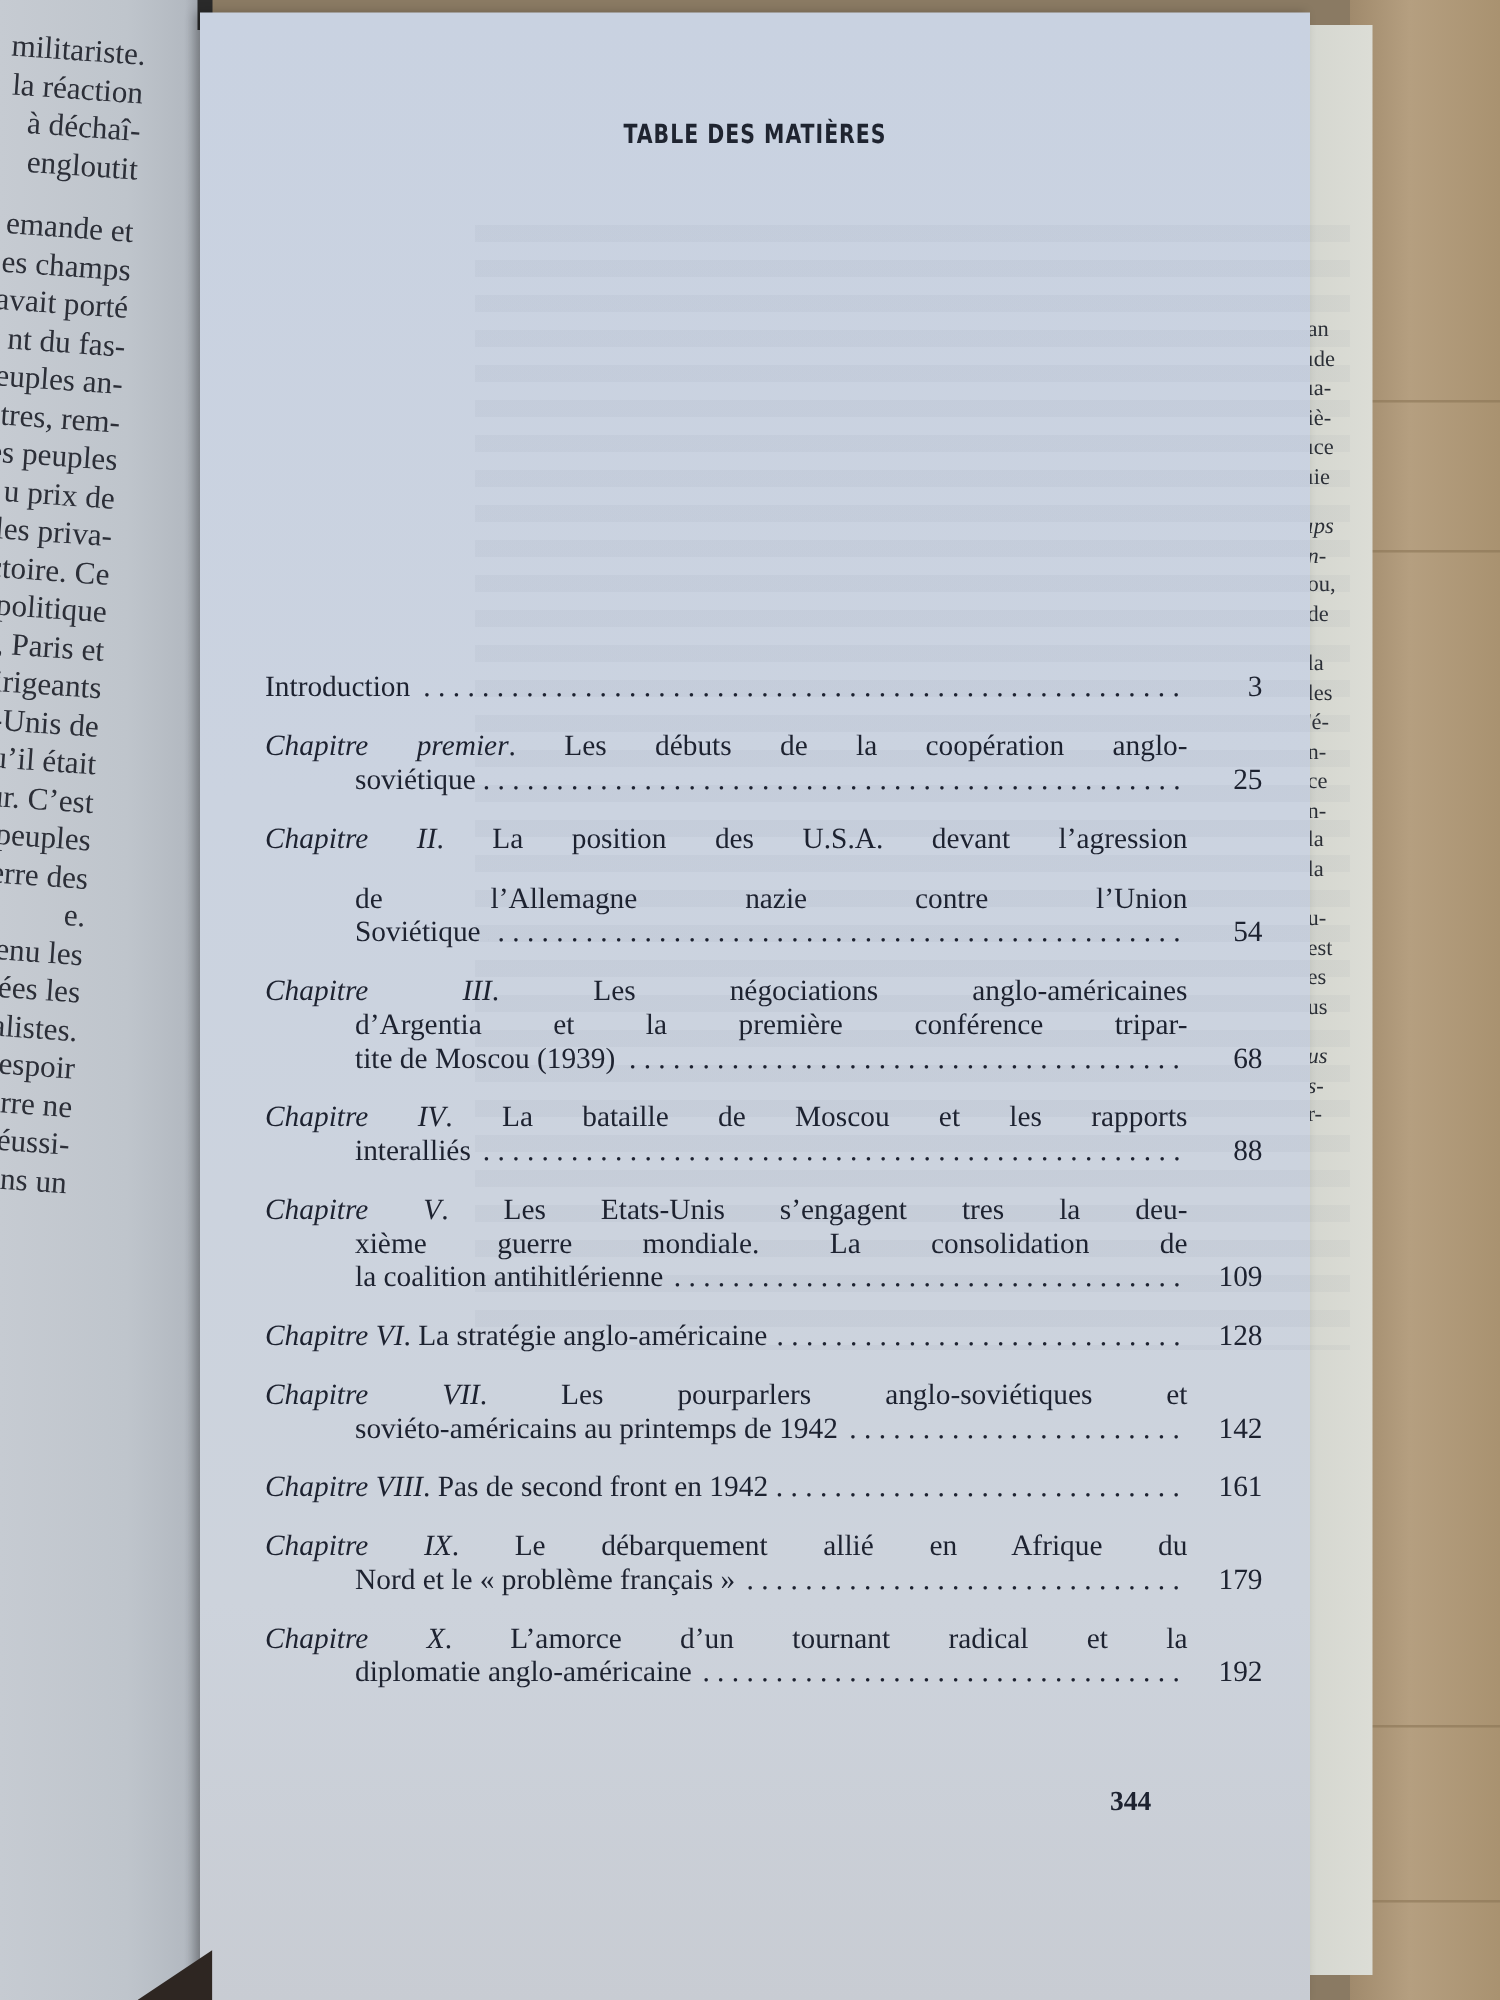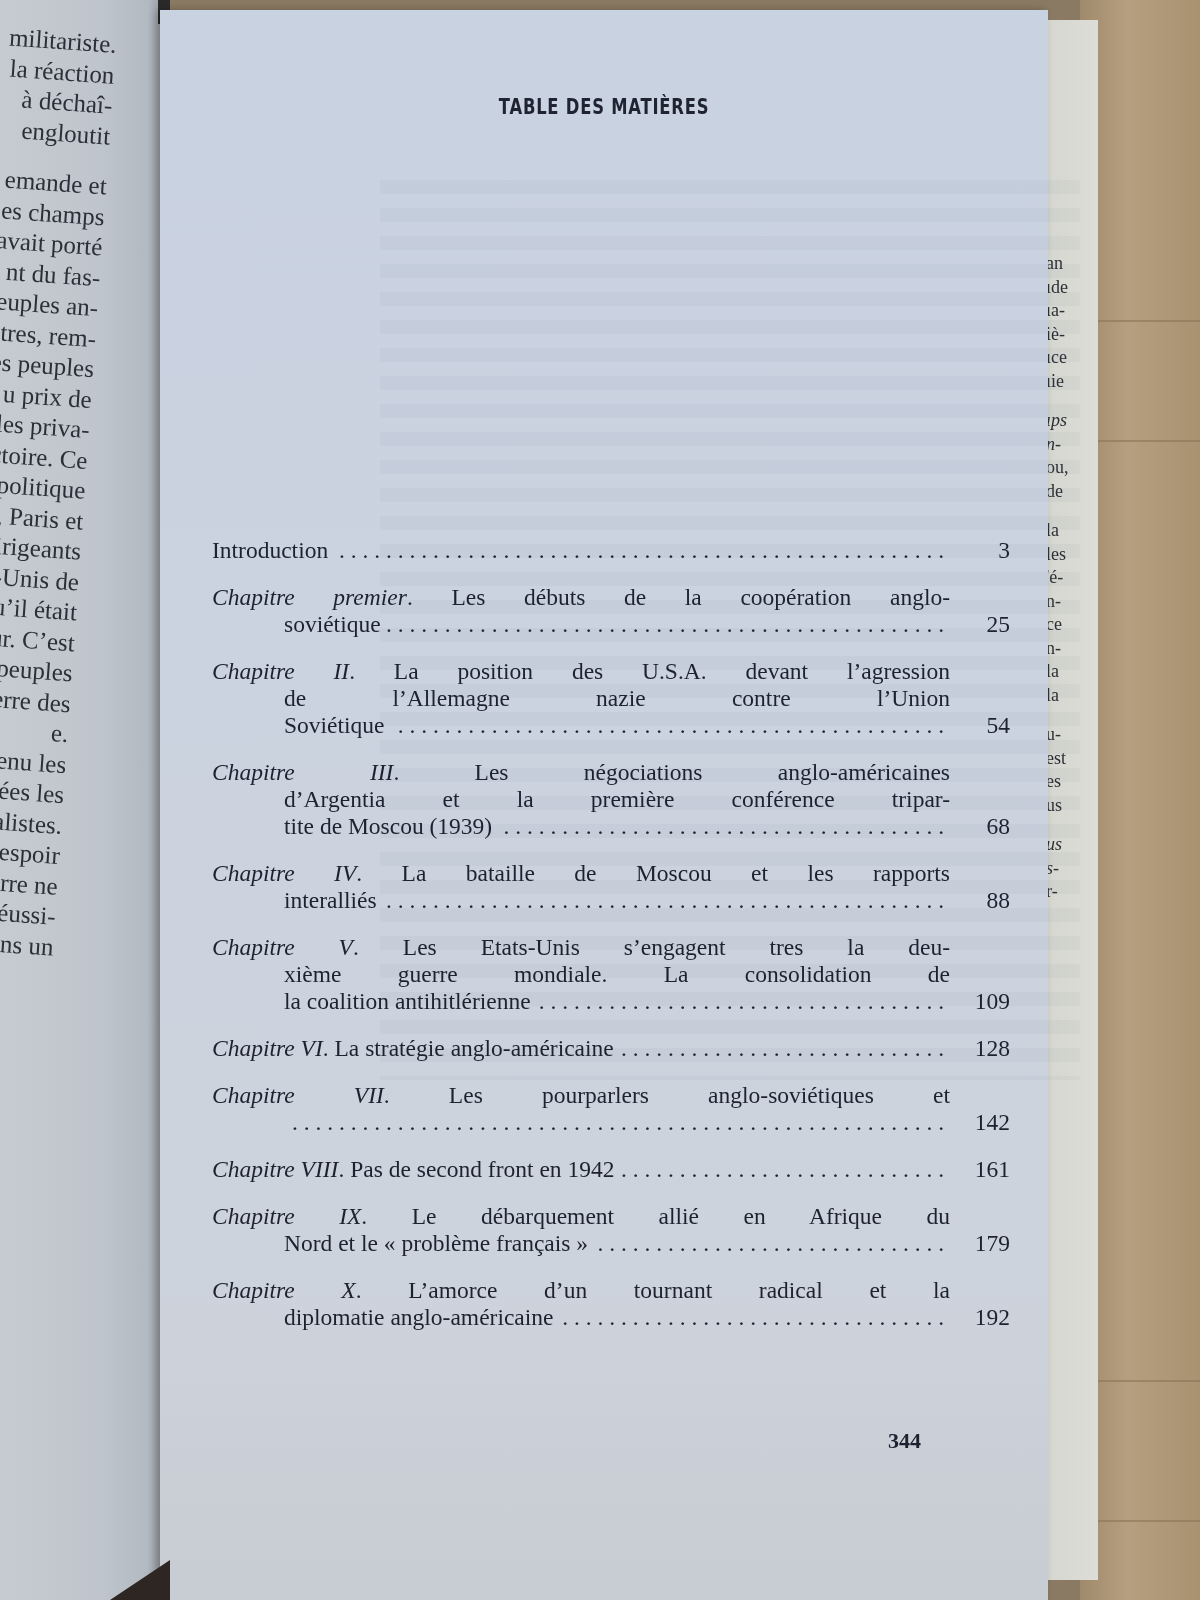--- a/index.html
+++ b/index.html
@@ -193,21 +193,21 @@
       <div class="entry">
         <span class="first"><span class="label">Chapitre premier</span><span>. Les débuts de la coopération anglo-</span></span>
         <div class="last">
           <span class="txt"><span>soviétique</span></span>
           <span class="dots" style="text-align: right; direction: rtl;"> . . . . . . . . . . . . . . . . . . . . . . . . . . . . . . . . . . . . . . . . . . . . . . . . . . . . . . . . . . . .</span>
         </div>
         <span class="pg">25</span>
       </div>
       <div class="entry">
         <span class="first"><span class="label">Chapitre II</span><span>. La position des U.S.A. devant l’agression</span></span>
-        <span class="line first" style="padding-left: 72px;">de l’Allemagne nazie contre l’Union</span>
+        <span class="line first" style="padding-left: 72px; margin-top: 21px;">de l’Allemagne nazie contre l’Union</span>
         <div class="last">
           <span class="txt"><span>Soviétique</span></span>
           <span class="dots" style="text-align: right; direction: rtl;"> . . . . . . . . . . . . . . . . . . . . . . . . . . . . . . . . . . . . . . . . . . . . . . . . . . . . . . . . . . . .</span>
         </div>
         <span class="pg">54</span>
       </div>
       <div class="entry">
         <span class="first"><span class="label">Chapitre III</span><span>. Les négociations anglo-américaines</span></span>
         <span class="line first" style="padding-left: 72px;">d’Argentia et la première conférence tripar-</span>
         <div class="last">
@@ -236,20 +236,21 @@
       <div class="entry single">
         <div class="last" style="padding-left: 0px;">
           <span class="txt"><span class="label">Chapitre VI</span><span>. La stratégie anglo-américaine</span></span>
           <span class="dots" style="text-align: right; direction: rtl;"> . . . . . . . . . . . . . . . . . . . . . . . . . . . . . . . . . . . . . . . . . . . . . . . . . . . . . . . . . . . .</span>
         </div>
         <span class="pg">128</span>
       </div>
       <div class="entry">
         <span class="first"><span class="label">Chapitre VII</span><span>. Les pourparlers anglo-soviétiques et</span></span>
         <div class="last">
+          <span class="txt"><span>soviéto-américains au printemps de 1942</span></span>
           <span class="dots" style="text-align: right; direction: rtl;"> . . . . . . . . . . . . . . . . . . . . . . . . . . . . . . . . . . . . . . . . . . . . . . . . . . . . . . . . . . . .</span>
         </div>
         <span class="pg">142</span>
       </div>
       <div class="entry single">
         <div class="last" style="padding-left: 0px;">
           <span class="txt"><span class="label">Chapitre VIII</span><span>. Pas de second front en 1942</span></span>
           <span class="dots" style="text-align: right; direction: rtl;"> . . . . . . . . . . . . . . . . . . . . . . . . . . . . . . . . . . . . . . . . . . . . . . . . . . . . . . . . . . . .</span>
         </div>
         <span class="pg">161</span>

